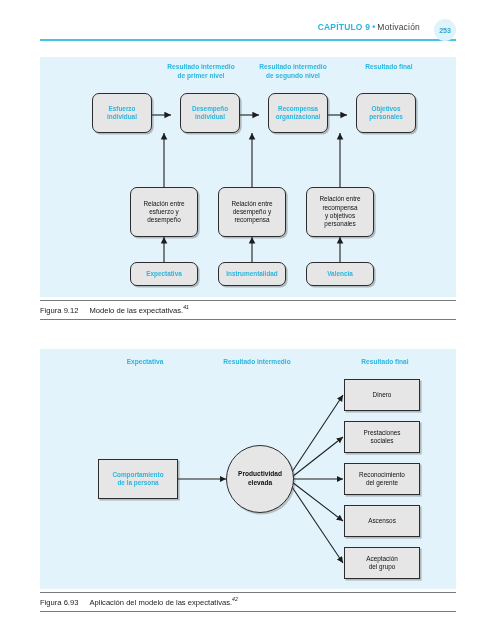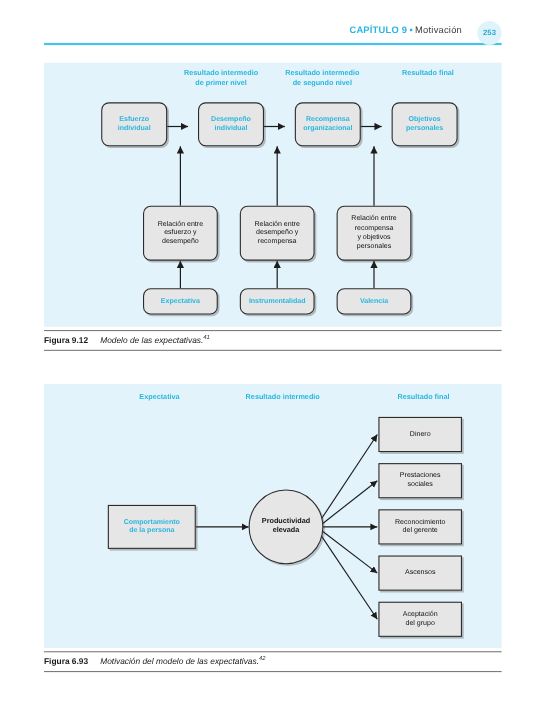--- a/index.html
+++ b/index.html
@@ -43,22 +43,22 @@
   }
   #panel-912{height:240px;}
   #panel-913{height:240px;}
 
   .caption{
     position:relative;width:416px;
     border-top:1.1px solid #7b7b7b;border-bottom:1.1px solid #7b7b7b;
     padding:3px 0 4px 0;margin-top:3px;
     font-size:7.6px;color:#1a1a1a;white-space:nowrap;
   }
-  .cap-num{font-weight:bold;}
-  .cap-text{font-style:italic;padding-left:11px;}
+  .cap-num{font-weight:normal;}
+  .cap-text{padding-left:11px;}
   .cap-sup{font-style:italic;font-size:5.2px;vertical-align:super;}
 
   
   .col-head{
     position:absolute;text-align:center;
     font-size:6.6px;font-weight:bold;color:#29b6e0;line-height:1.32;
   }
 
   
   .node{
@@ -173,15 +173,15 @@
     <div class="ellipse" style="left:186px;top:96px;width:68px;height:68px;">Productividad<br>elevada</div>
 
     <div class="node dark shadow" style="left:304px;top:30px;width:76px;height:32px;">Dinero</div>
     <div class="node dark shadow" style="left:304px;top:72px;width:76px;height:32px;">Prestaciones<br>sociales</div>
     <div class="node dark shadow" style="left:304px;top:114px;width:76px;height:32px;">Reconocimiento<br>del gerente</div>
     <div class="node dark shadow" style="left:304px;top:156px;width:76px;height:32px;">Ascensos</div>
     <div class="node dark shadow" style="left:304px;top:198px;width:76px;height:32px;">Aceptación<br>del grupo</div>
   </div>
 
   <div class="caption">
-    <span class="cap-num">Figura 6.93</span><span class="cap-text">Motivación del modelo de las expectativas.</span><span class="cap-sup">42</span>
+    <span class="cap-num">Figura 6.93</span><span class="cap-text">Aplicación del modelo de las expectativas.</span><span class="cap-sup">42</span>
   </div>
 </div>
 
 </body></html>

